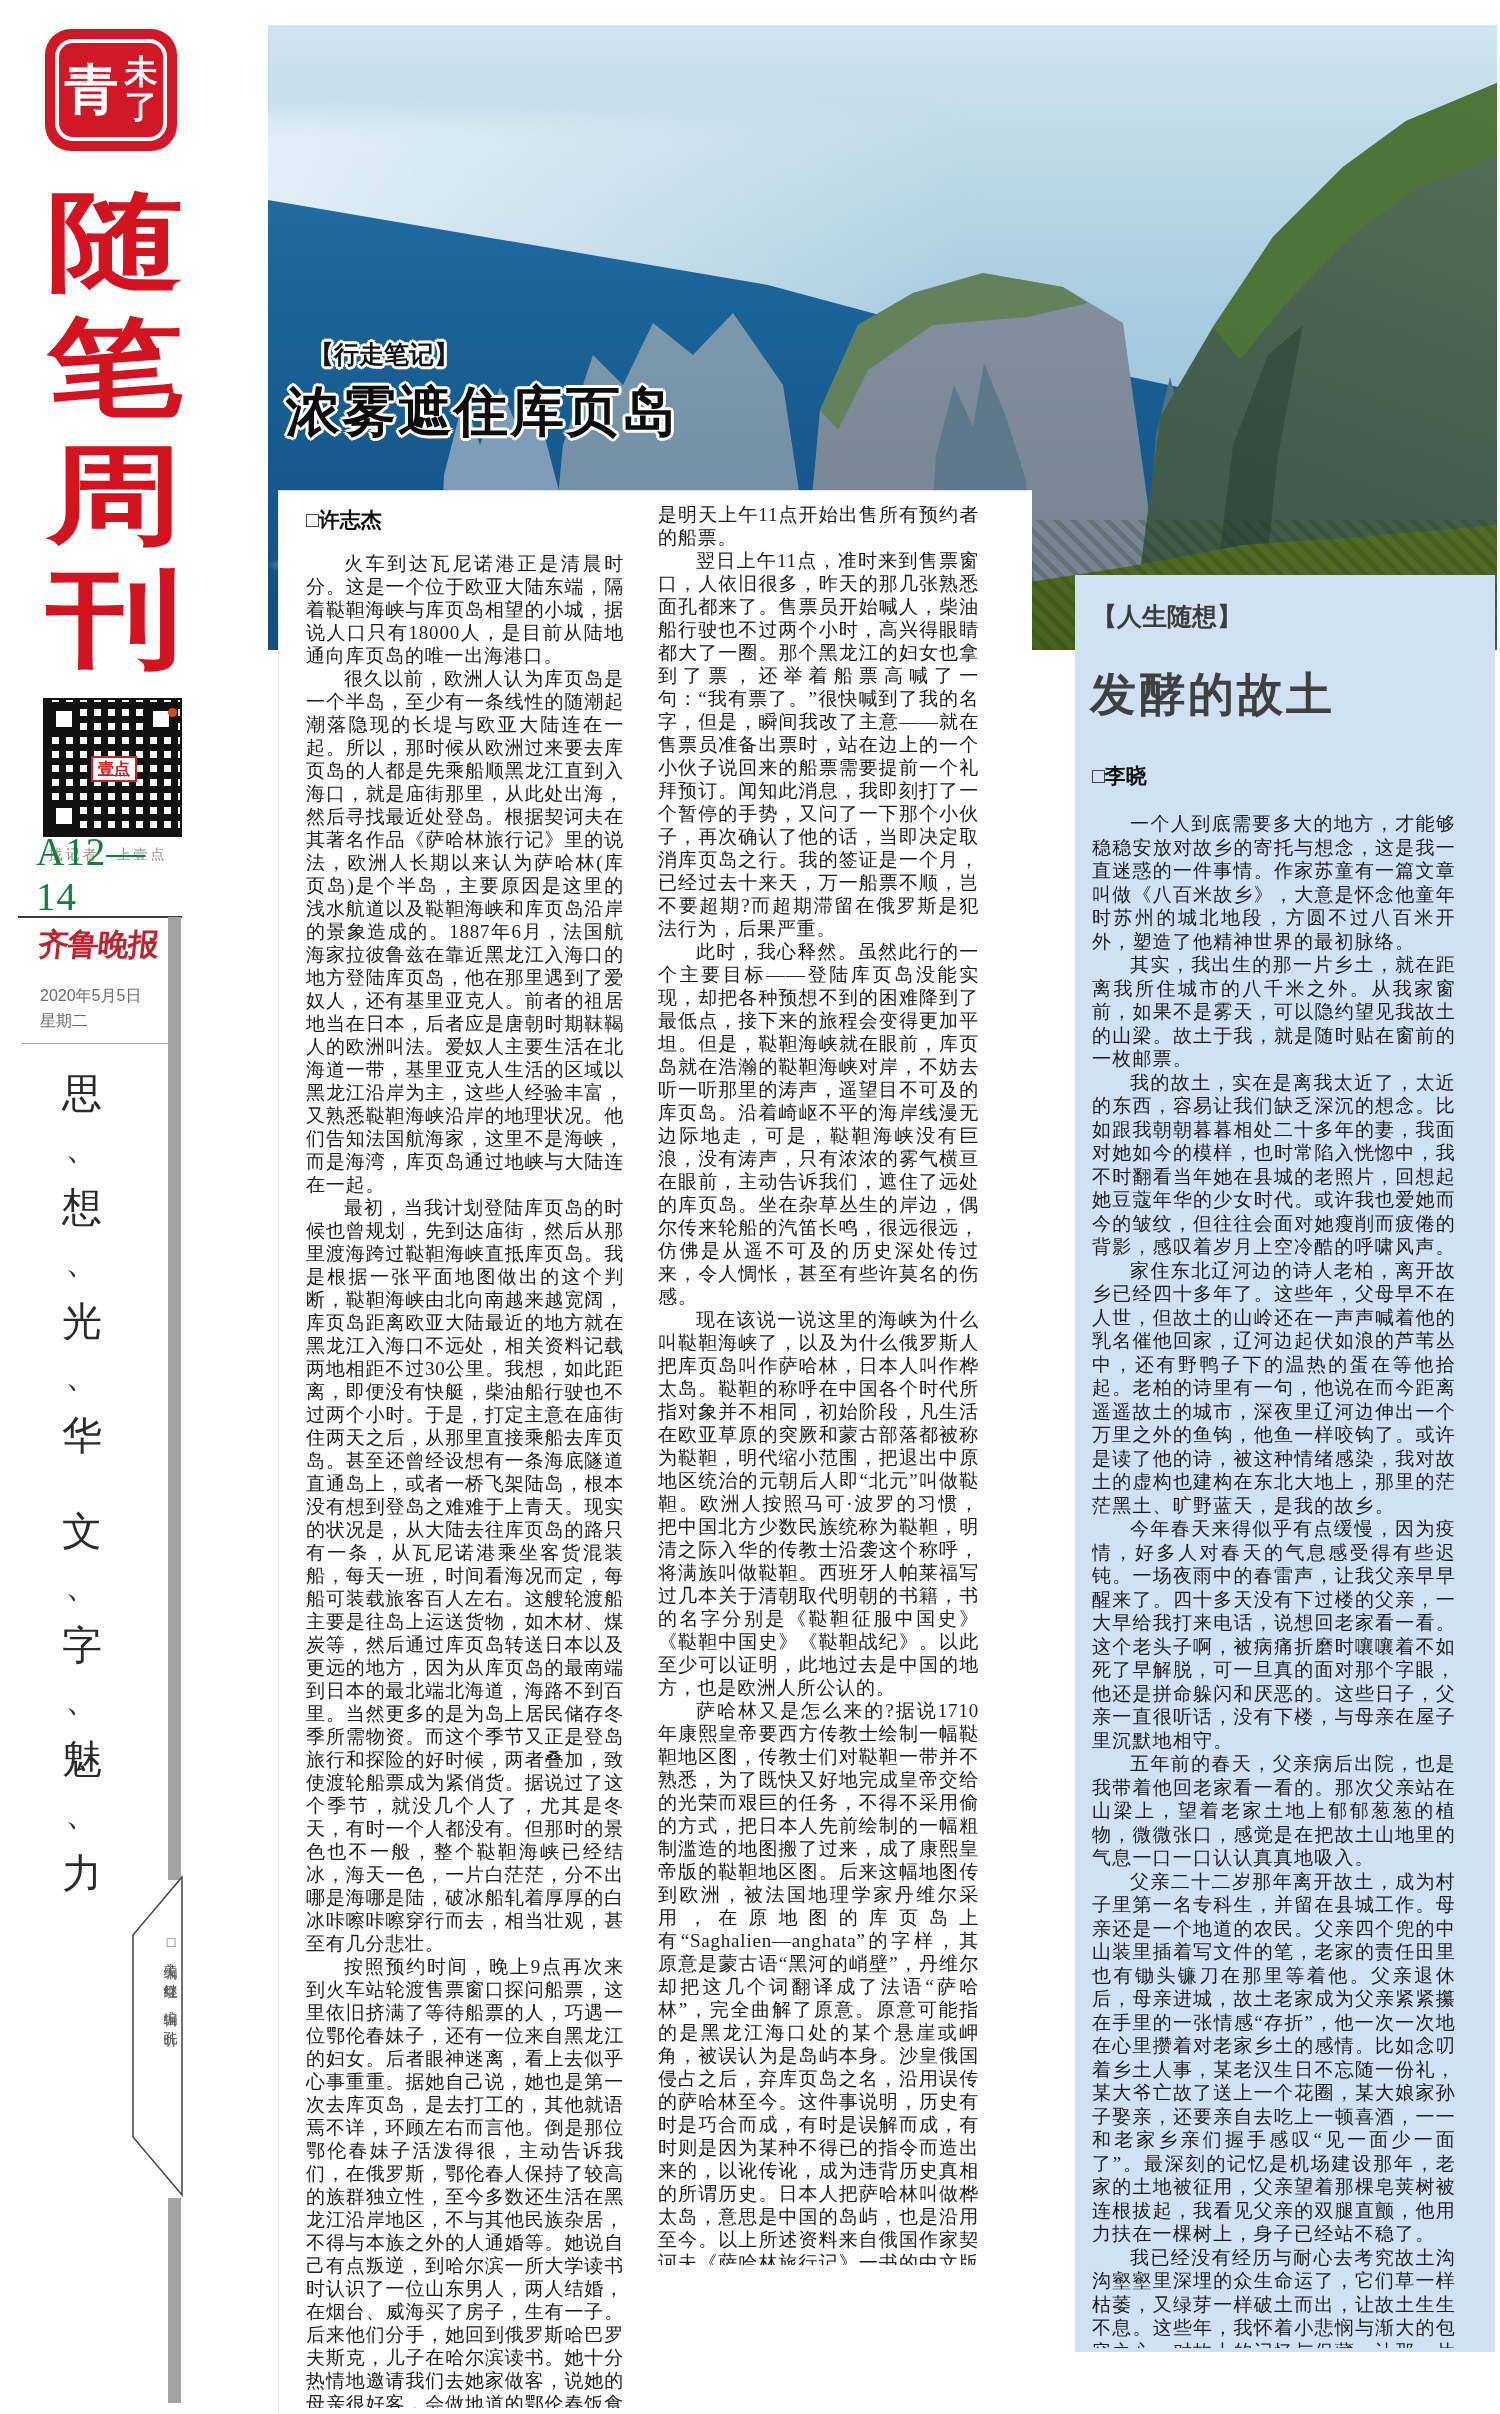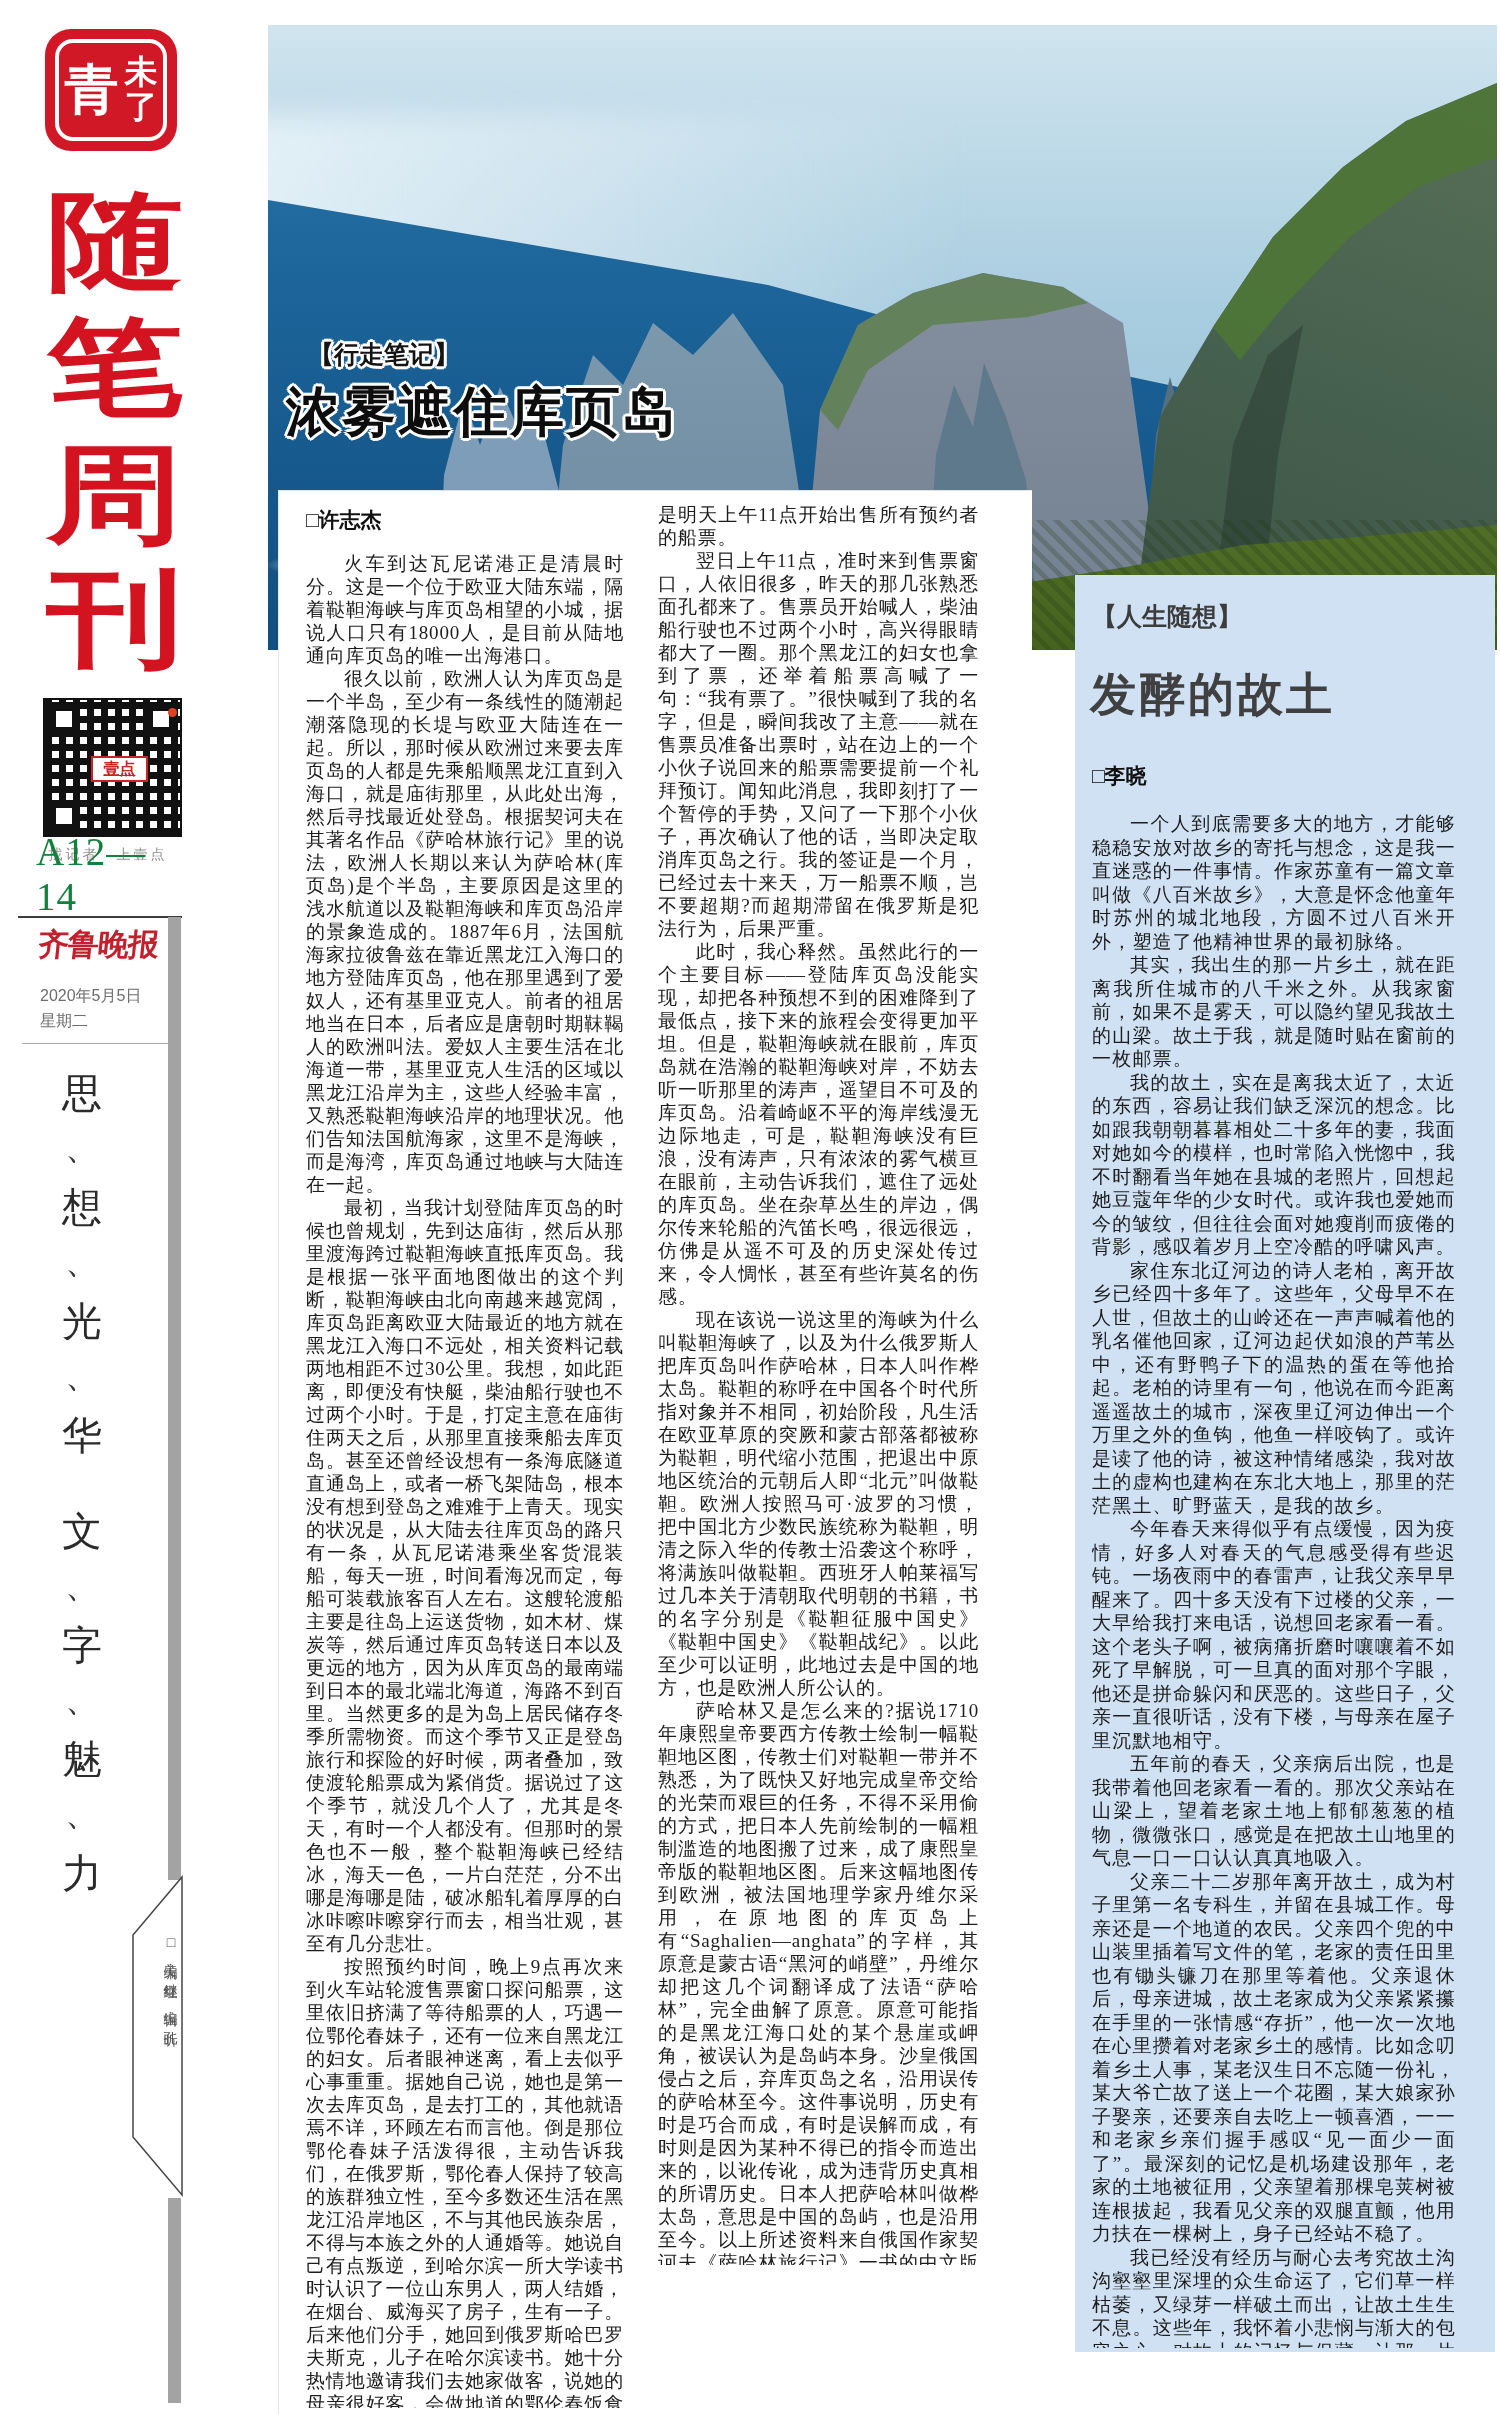--- a/index.html
+++ b/index.html
@@ -19,21 +19,21 @@
   .wk-char { left:40px; width:150px; height:116px; text-align:center;
     font-family:"Liberation Sans","DejaVu Sans",sans-serif; font-weight:900; color:#d41320;
     font-size:96px; line-height:104px; transform:scale(1.42,1.12); transform-origin:center top; }
 
   .qr { left:43px; top:698px; width:139px; height:139px; background:#fff; border:2px solid #111;
     background-image:
       repeating-linear-gradient(0deg,#111 0 7px, transparent 7px 14px),
       repeating-linear-gradient(90deg,#111 0 7px, #fff 7px 14px);
     position:absolute; }
   .qr-finder { position:absolute; width:30px; height:30px; background:#fff; border:7px solid #111; }
-  .qr-badge { position:absolute; left:46px; top:56px; width:57px; height:26px; background:#fff;
+  .qr-badge { position:absolute; left:46px; top:56px; width:46px; height:26px; background:#fff;
     border:2px solid #c22; color:#c22; font-size:16px; font-weight:bold; text-align:center;
     line-height:22px; font-family:"Liberation Sans",sans-serif;text-decoration:underline; }
   .qr-dot { position:absolute; right:3px; top:8px; width:9px; height:9px; border-radius:50%; background:#d42; }
 
   .qr-caption { left:26px; top:846px; width:164px; font-family:"Liberation Sans",sans-serif;
     font-size:14px; color:#8f8f8f; letter-spacing:3px; text-align:center; }
   .page-num { left:36px; top:829px; width:150px; font-size:39px; letter-spacing:1px; color:#15803d; }
   .rule1 { left:18px; top:916px; width:164px; height:2px; background:#3c3c3c; }
   .brand { left:38px; top:924px; width:140px; font-size:31px; font-weight:bold; color:#c2202c;
     transform:skewX(-6deg); letter-spacing:-1px; }
@@ -105,21 +105,21 @@
   .sect-label { left:288px; top:338px; font-family:"Liberation Sans",sans-serif; font-weight:bold;
     font-size:25px; color:#141414; z-index:5;margin-left:21px; }
   .main-title { left:286px; top:376px; font-family:"Liberation Sans","DejaVu Sans",sans-serif;
     font-weight:900; font-size:54px; letter-spacing:2px; color:#0d0d0d; z-index:5; }
 
   
   .white-box { left:278px; top:490px; width:754px; height:1924px; background:#ffffff;
     border-top:1px solid #e2e2e2; border-left:1px solid #e8e8e8; z-index:3; }
   .blue-box { left:1075px; top:575px; width:420px; height:1777px; background:#cfe1f3; z-index:3; }
 
-  .byline { font-family:Liberation Mono, monospace; font-weight:bold; font-size:21px; color:#111; z-index:6; }
+  .byline { font-family:Liberation Serif, serif; font-weight:bold; font-size:21px; color:#111; z-index:6; }
   .bl1 { left:306px; top:506px; }
   .r-label { left:1092px; top:600px; font-family:Liberation Mono, monospace; font-weight:bold;
     font-size:25px; color:#3c3c3c; z-index:6; }
   .r-title { left:1090px; top:664px; font-family:"Liberation Sans","DejaVu Sans",sans-serif;
     font-weight:900; font-size:46px; letter-spacing:3px; color:#404040; z-index:6; }
   .bl2 { left:1092px; top:762px; }
 
   .bodycol { z-index:6; text-align:justify; overflow:hidden; color:#1c1c1c; }
   .bodycol p { text-indent:2em; }
   .bodycol p.cont { text-indent:0; }

